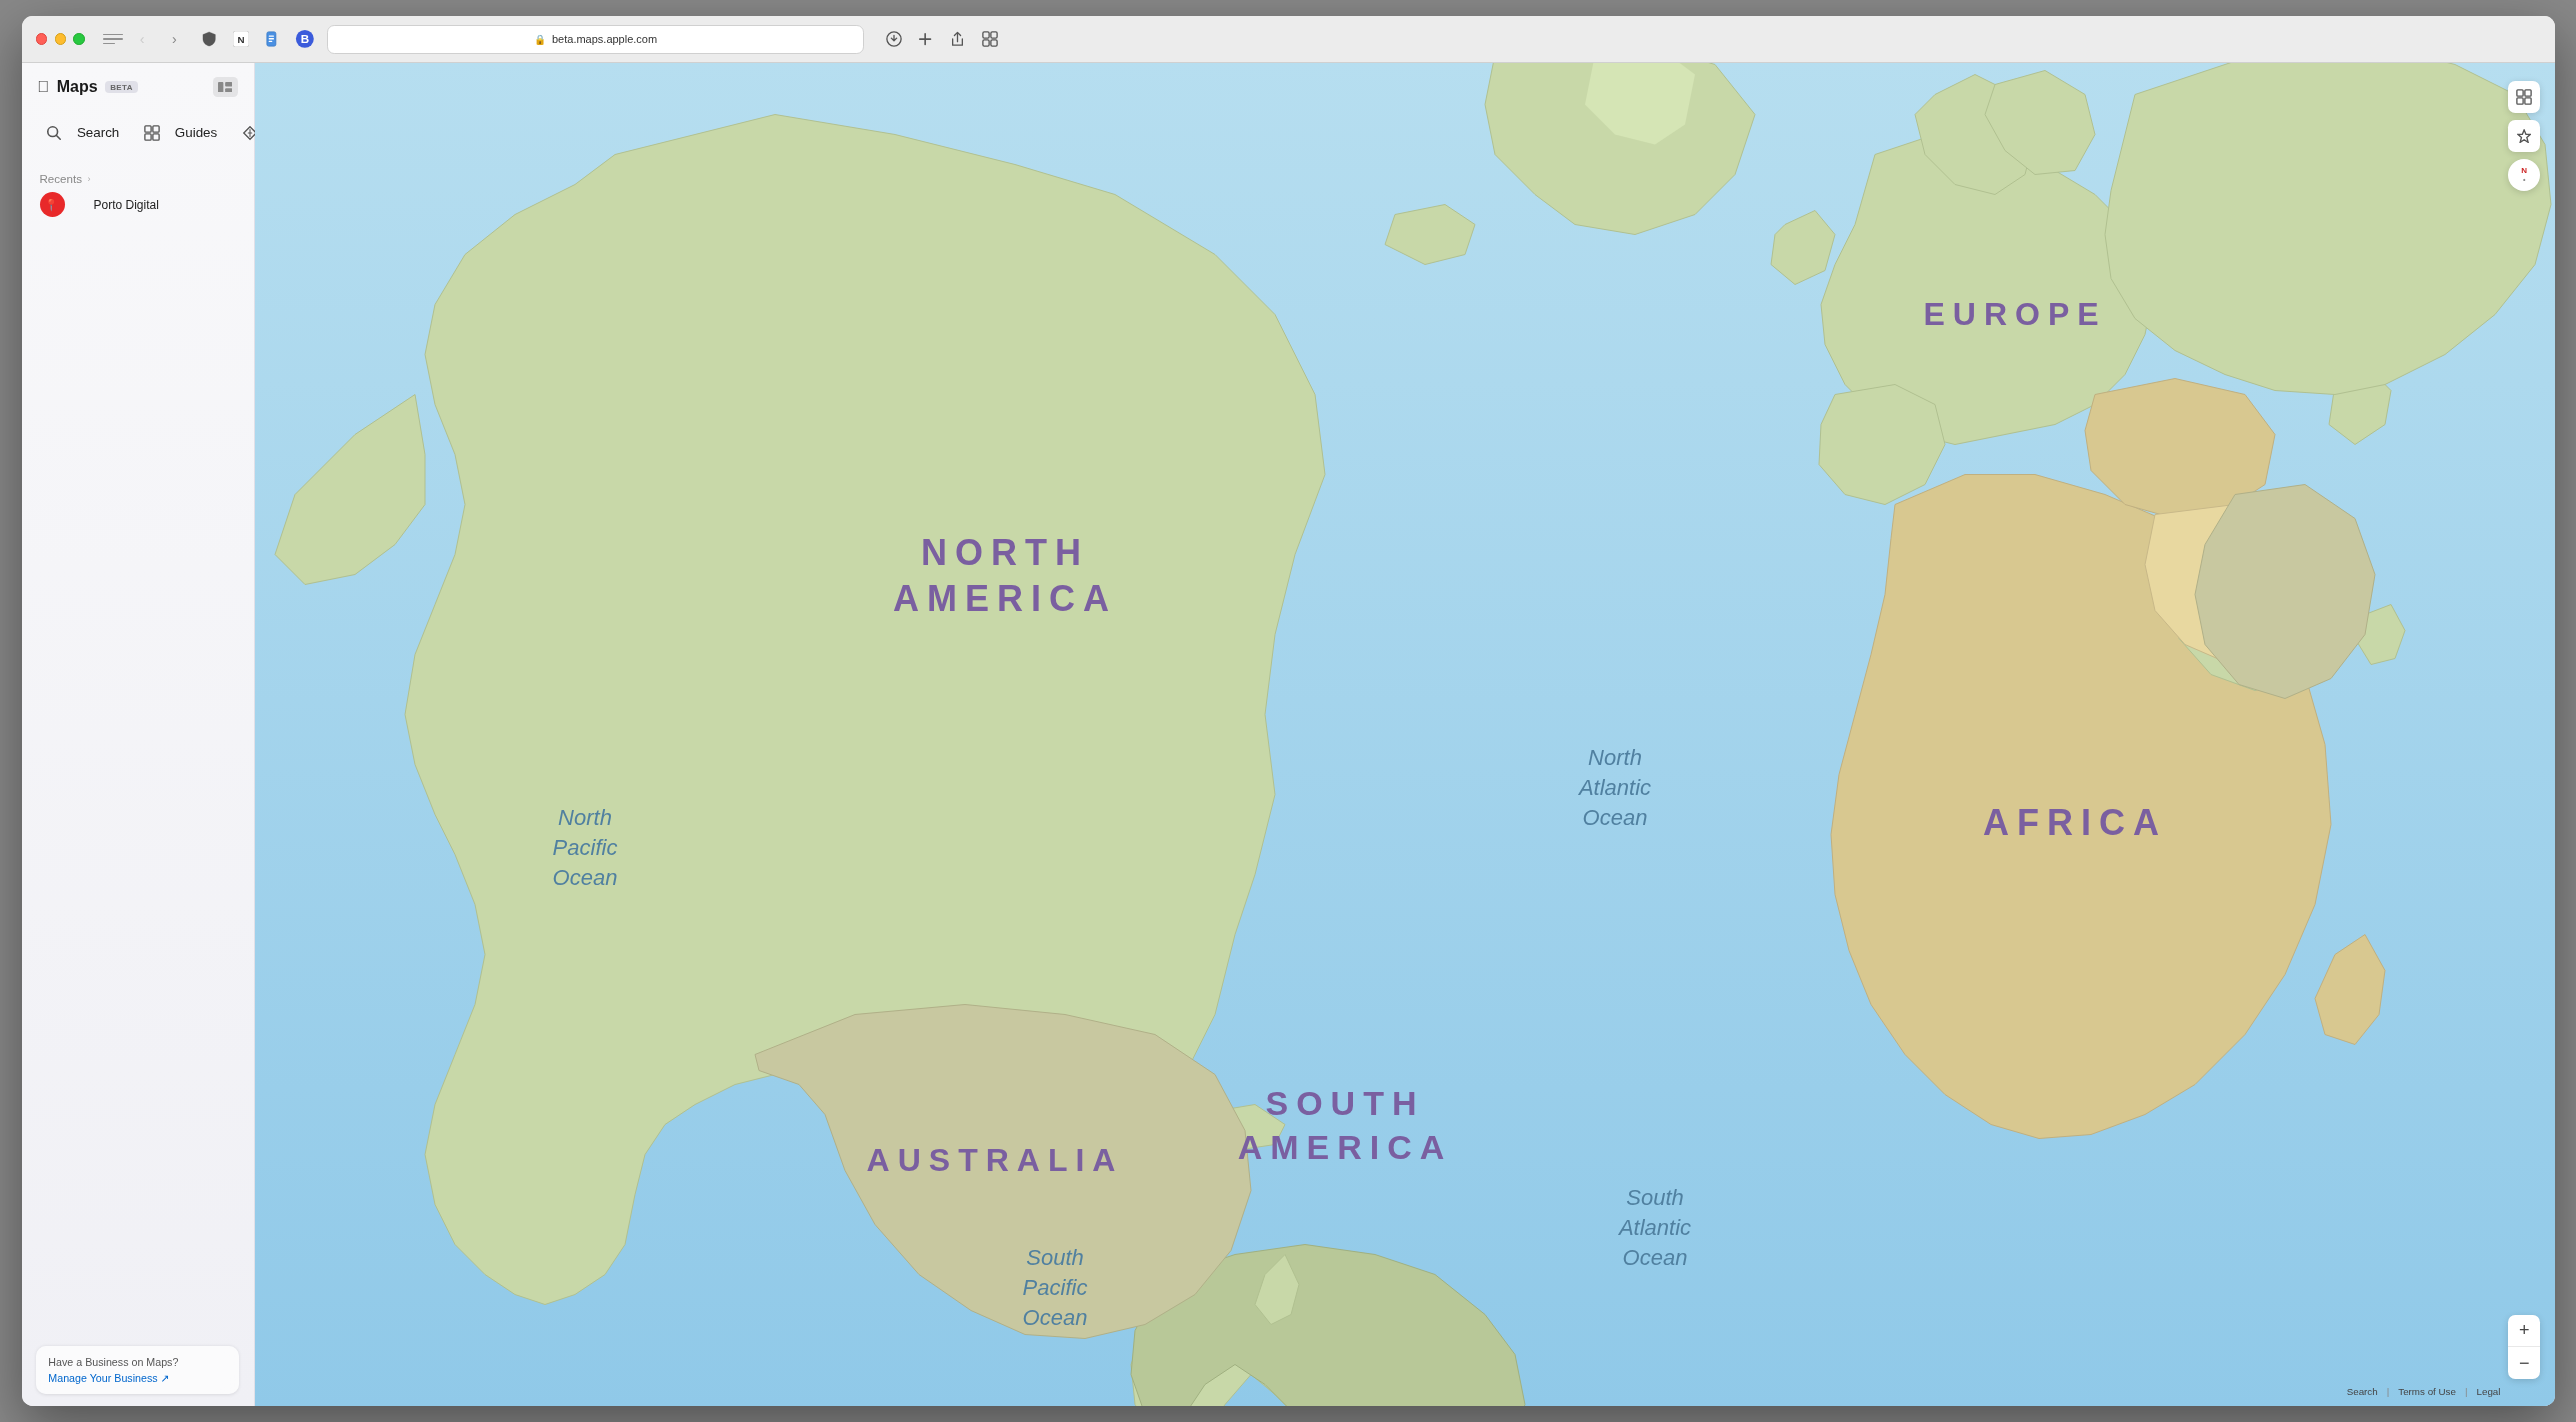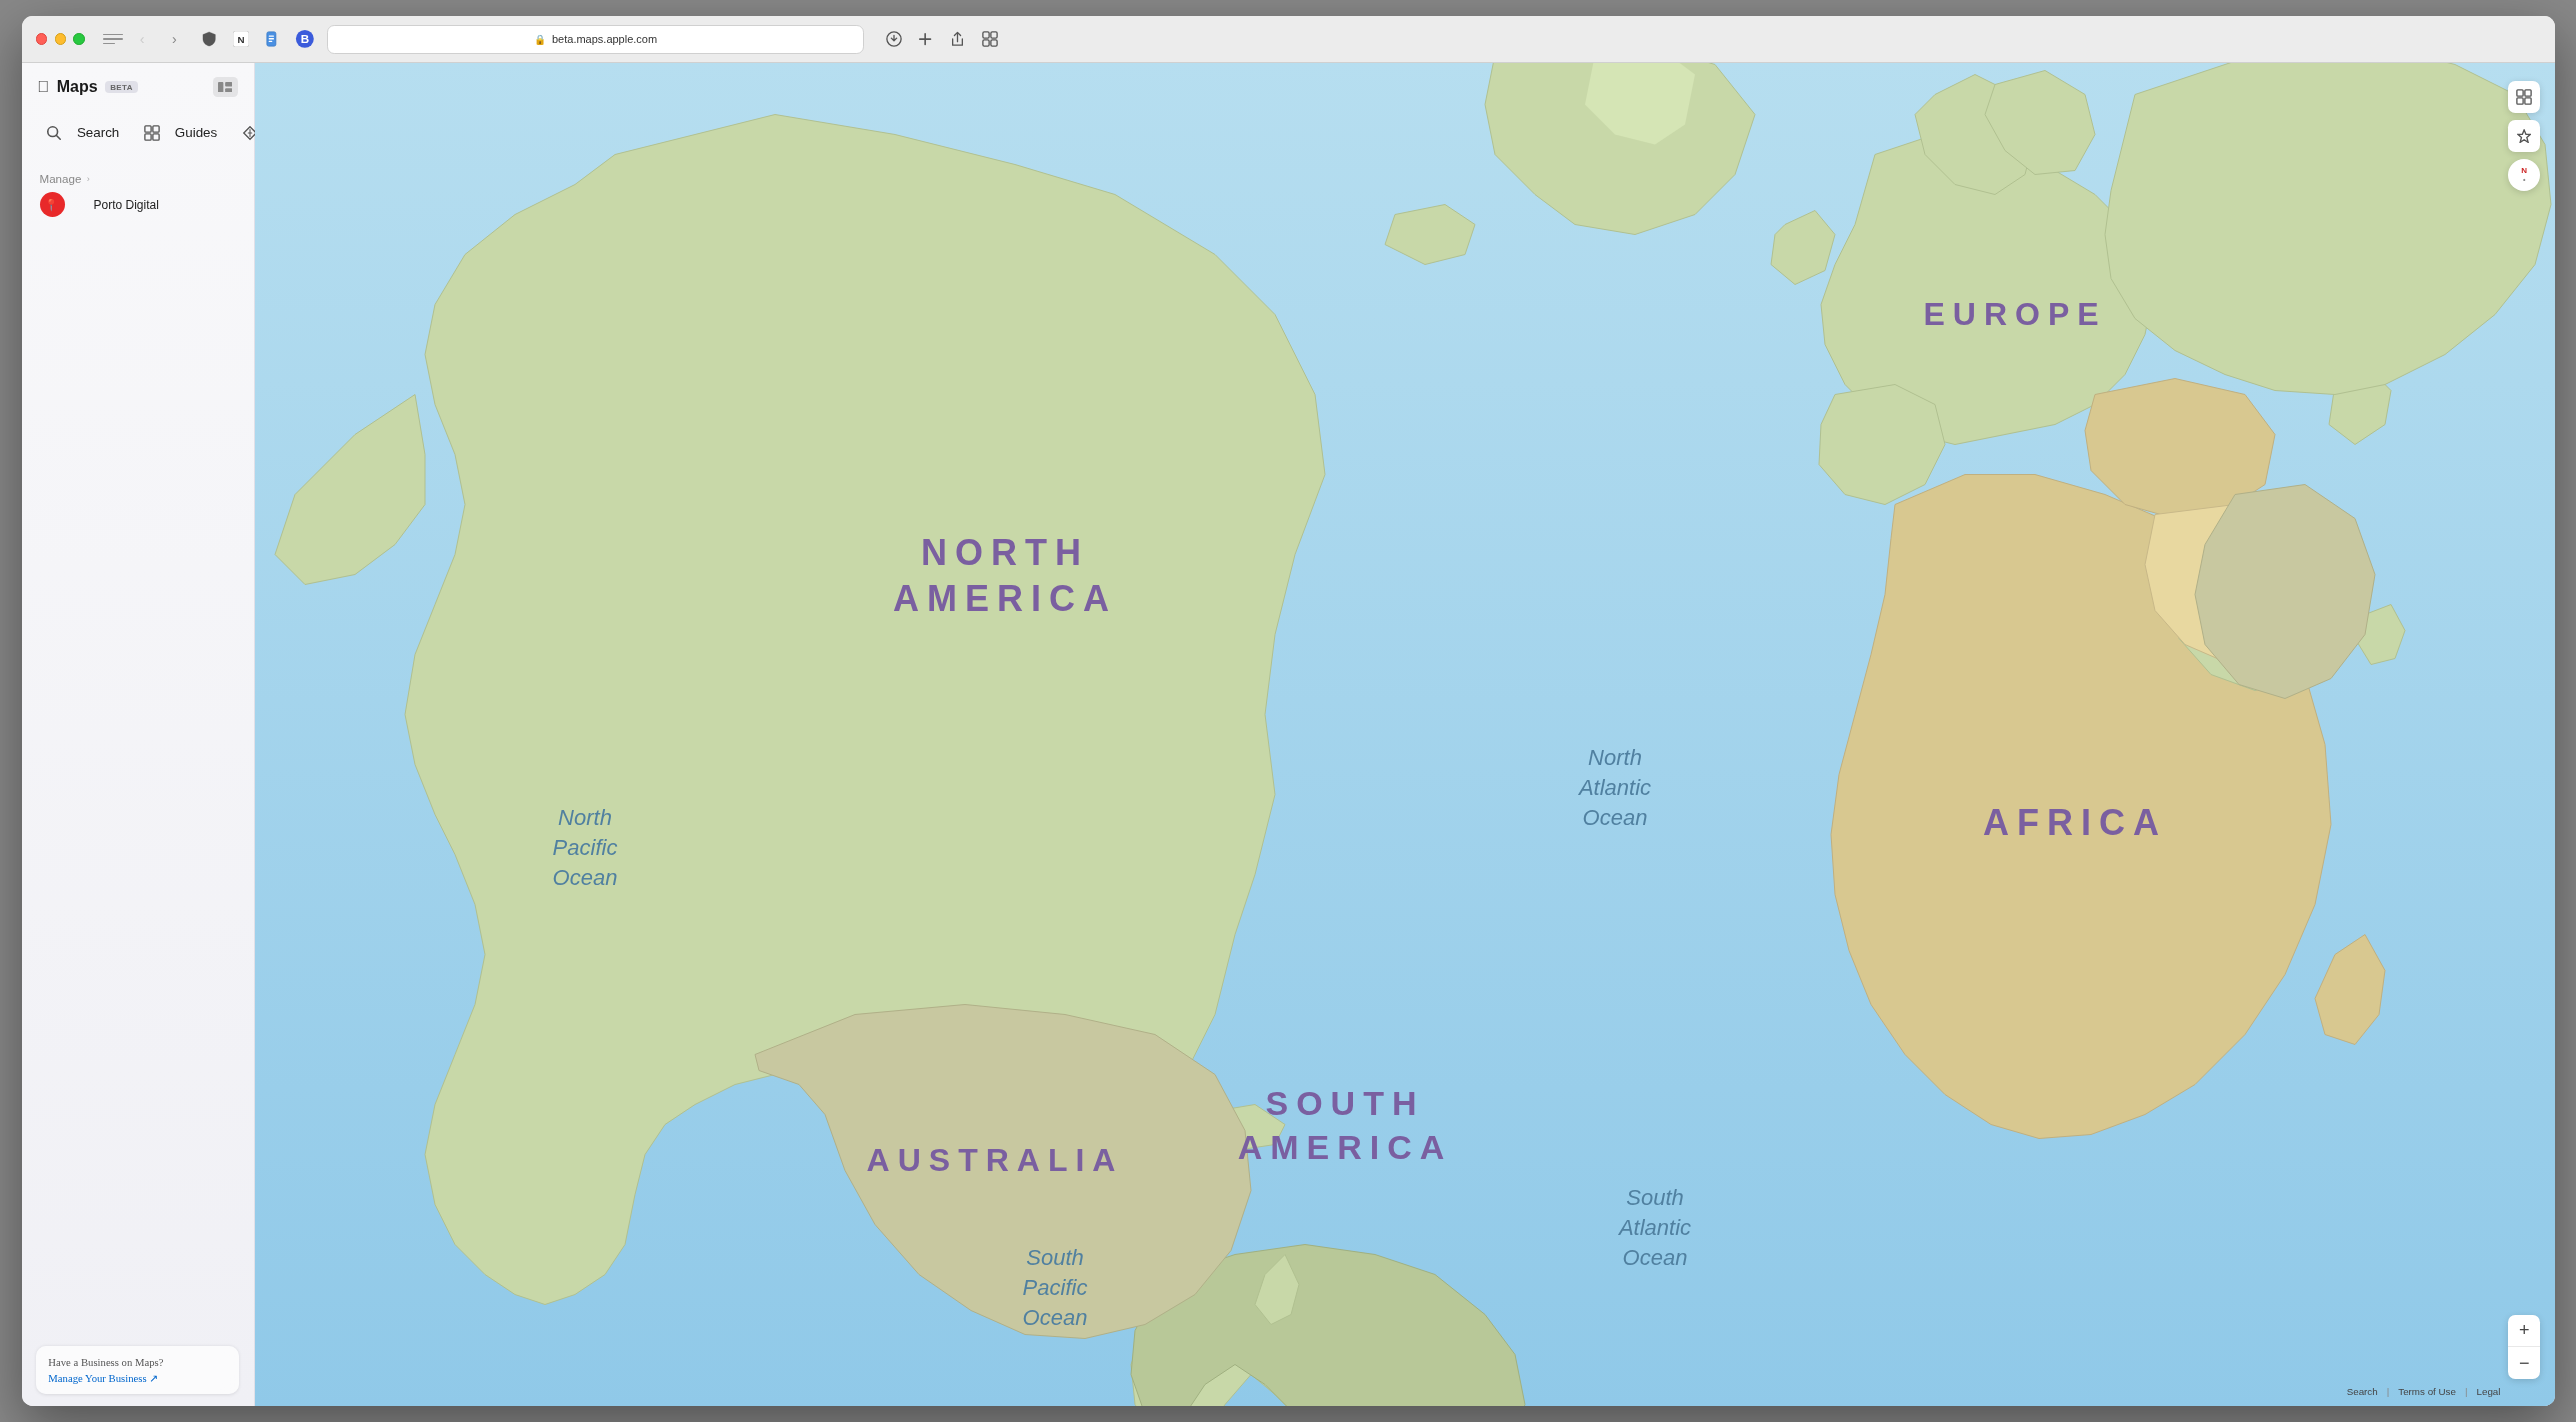--- a/index.html
+++ b/index.html
@@ -292,21 +292,20 @@
       margin-top: auto;
       padding: 12.5px 14.3px;
     }
 
     .business-card {
       background: rgba(255,255,255,0.7);
       border-radius: 10px;
       padding: 9px 12.5px;
       backdrop-filter: blur(9px);
       box-shadow: 0 0.9px 3.6px rgba(0,0,0,0.1);
-      font-family: Liberation Serif, serif;
     }
 
     .business-card-text {
       font-size: 10.7px;
       color: #555;
       line-height: 1.4;
     }
 
     .business-card-link {
       font-size: 10.7px;
@@ -559,21 +558,21 @@
               <path d="M2 9l7-7 7 7-7 7-7-7z" fill="none" stroke="#555" stroke-width="1.5"></path>
               <path d="M9 5v8M7 9h4" stroke="#555" stroke-width="1.2" stroke-linecap="round"></path>
             </svg>
           </div>
           <span class="nav-label">Directions</span>
         </div>
       </div>
 
       <div class="recents-section">
         <div class="recents-header">
-          <span class="recents-title">Manage</span>
+          <span class="recents-title">Recents</span>
           <span class="recents-chevron">›</span>
         </div>
         <div class="recent-item">
           <div class="recent-pin">
             <span class="pin-icon">📍</span>
           </div>
           <span class="recent-label">Porto Digital</span>
         </div>
       </div>
 

